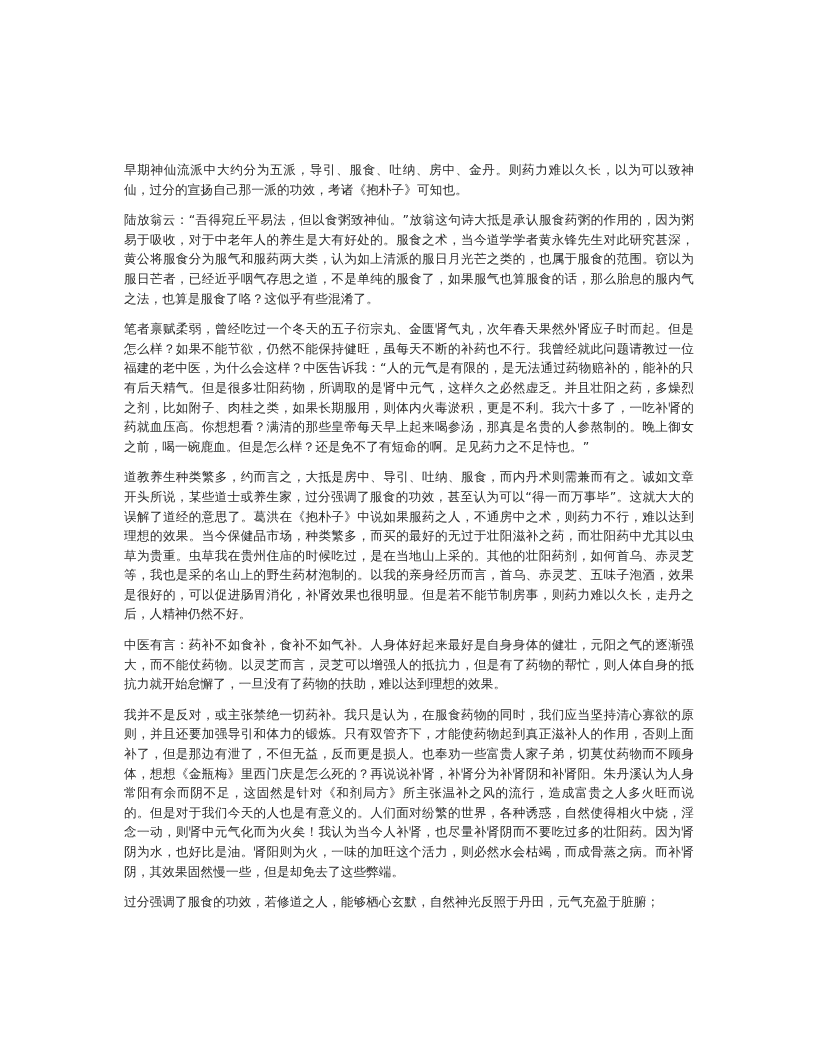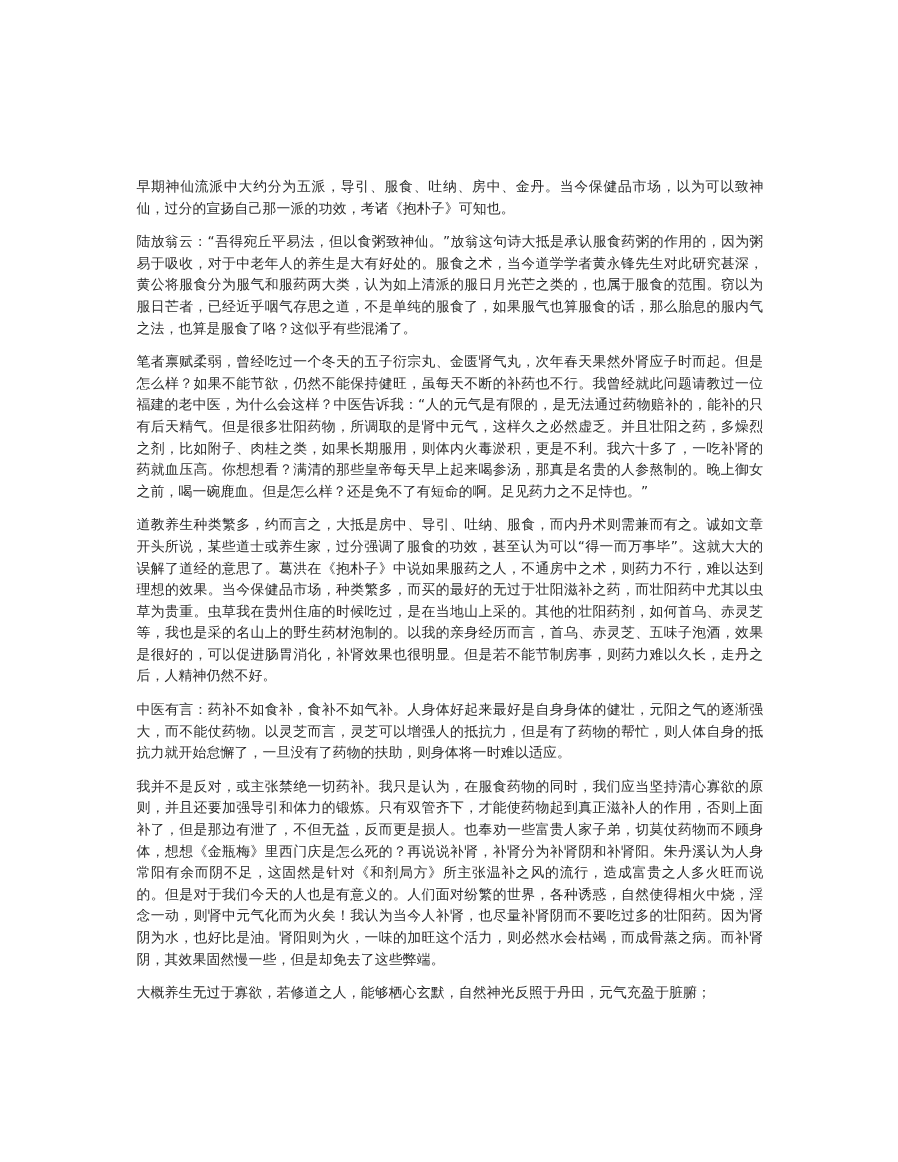--- a/index.html
+++ b/index.html
@@ -44,21 +44,21 @@
   }
   .para.spacer-top {
     margin-top: 9px;
   }
 </style>
 </head>
 <body>
 
 <div class="page">
   <div class="doc-body">
-    <p class="para">早期神仙流派中大约分为五派，导引、服食、吐纳、房中、金丹。当今保健品市场，以为可以致神仙，过分的宣扬自己那一派的功效，考诸《抱朴子》可知也。</p>
+    <p class="para">早期神仙流派中大约分为五派，导引、服食、吐纳、房中、金丹。则药力难以久长，以为可以致神仙，过分的宣扬自己那一派的功效，考诸《抱朴子》可知也。</p>
     <p class="para spacer-top">陆放翁云：“吾得宛丘平易法，但以食粥致神仙。”放翁这句诗大抵是承认服食药粥的作用的，因为粥易于吸收，对于中老年人的养生是大有好处的。服食之术，当今道学学者黄永锋先生对此研究甚深，黄公将服食分为服气和服药两大类，认为如上清派的服日月光芒之类的，也属于服食的范围。窃以为服日芒者，已经近乎咽气存思之道，不是单纯的服食了，如果服气也算服食的话，那么胎息的服内气之法，也算是服食了咯？这似乎有些混淆了。</p>
     <p class="para spacer-top">笔者禀赋柔弱，曾经吃过一个冬天的五子衍宗丸、金匮肾气丸，次年春天果然外肾应子时而起。但是怎么样？如果不能节欲，仍然不能保持健旺，虽每天不断的补药也不行。我曾经就此问题请教过一位福建的老中医，为什么会这样？中医告诉我：“人的元气是有限的，是无法通过药物赔补的，能补的只有后天精气。但是很多壮阳药物，所调取的是肾中元气，这样久之必然虚乏。并且壮阳之药，多燥烈之剂，比如附子、肉桂之类，如果长期服用，则体内火毒淤积，更是不利。我六十多了，一吃补肾的药就血压高。你想想看？满清的那些皇帝每天早上起来喝参汤，那真是名贵的人参熬制的。晚上御女之前，喝一碗鹿血。但是怎么样？还是免不了有短命的啊。足见药力之不足恃也。”</p>
     <p class="para spacer-top">道教养生种类繁多，约而言之，大抵是房中、导引、吐纳、服食，而内丹术则需兼而有之。诚如文章开头所说，某些道士或养生家，过分强调了服食的功效，甚至认为可以“得一而万事毕”。这就大大的误解了道经的意思了。葛洪在《抱朴子》中说如果服药之人，不通房中之术，则药力不行，难以达到理想的效果。当今保健品市场，种类繁多，而买的最好的无过于壮阳滋补之药，而壮阳药中尤其以虫草为贵重。虫草我在贵州住庙的时候吃过，是在当地山上采的。其他的壮阳药剂，如何首乌、赤灵芝等，我也是采的名山上的野生药材泡制的。以我的亲身经历而言，首乌、赤灵芝、五味子泡酒，效果是很好的，可以促进肠胃消化，补肾效果也很明显。但是若不能节制房事，则药力难以久长，走丹之后，人精神仍然不好。</p>
-    <p class="para spacer-top">中医有言：药补不如食补，食补不如气补。人身体好起来最好是自身身体的健壮，元阳之气的逐渐强大，而不能仗药物。以灵芝而言，灵芝可以增强人的抵抗力，但是有了药物的帮忙，则人体自身的抵抗力就开始怠懈了，一旦没有了药物的扶助，则身体将一时难以适应。</p>
+    <p class="para spacer-top">中医有言：药补不如食补，食补不如气补。人身体好起来最好是自身身体的健壮，元阳之气的逐渐强大，而不能仗药物。以灵芝而言，灵芝可以增强人的抵抗力，但是有了药物的帮忙，则人体自身的抵抗力就开始怠懈了，一旦没有了药物的扶助，难以达到理想的效果。</p>
     <p class="para spacer-top">我并不是反对，或主张禁绝一切药补。我只是认为，在服食药物的同时，我们应当坚持清心寡欲的原则，并且还要加强导引和体力的锻炼。只有双管齐下，才能使药物起到真正滋补人的作用，否则上面补了，但是那边有泄了，不但无益，反而更是损人。也奉劝一些富贵人家子弟，切莫仗药物而不顾身体，想想《金瓶梅》里西门庆是怎么死的？再说说补肾，补肾分为补肾阴和补肾阳。朱丹溪认为人身常阳有余而阴不足，这固然是针对《和剂局方》所主张温补之风的流行，造成富贵之人多火旺而说的。但是对于我们今天的人也是有意义的。人们面对纷繁的世界，各种诱惑，自然使得相火中烧，淫念一动，则肾中元气化而为火矣！我认为当今人补肾，也尽量补肾阴而不要吃过多的壮阳药。因为肾阴为水，也好比是油。肾阳则为火，一味的加旺这个活力，则必然水会枯竭，而成骨蒸之病。而补肾阴，其效果固然慢一些，但是却免去了这些弊端。</p>
-    <p class="para spacer-top">大概养生无过于寡欲，若修道之人，能够栖心玄默，自然神光反照于丹田，元气充盈于脏腑；</p>
+    <p class="para spacer-top">过分强调了服食的功效，若修道之人，能够栖心玄默，自然神光反照于丹田，元气充盈于脏腑；</p>
   </div>
 </div>
 
 </body></html>

